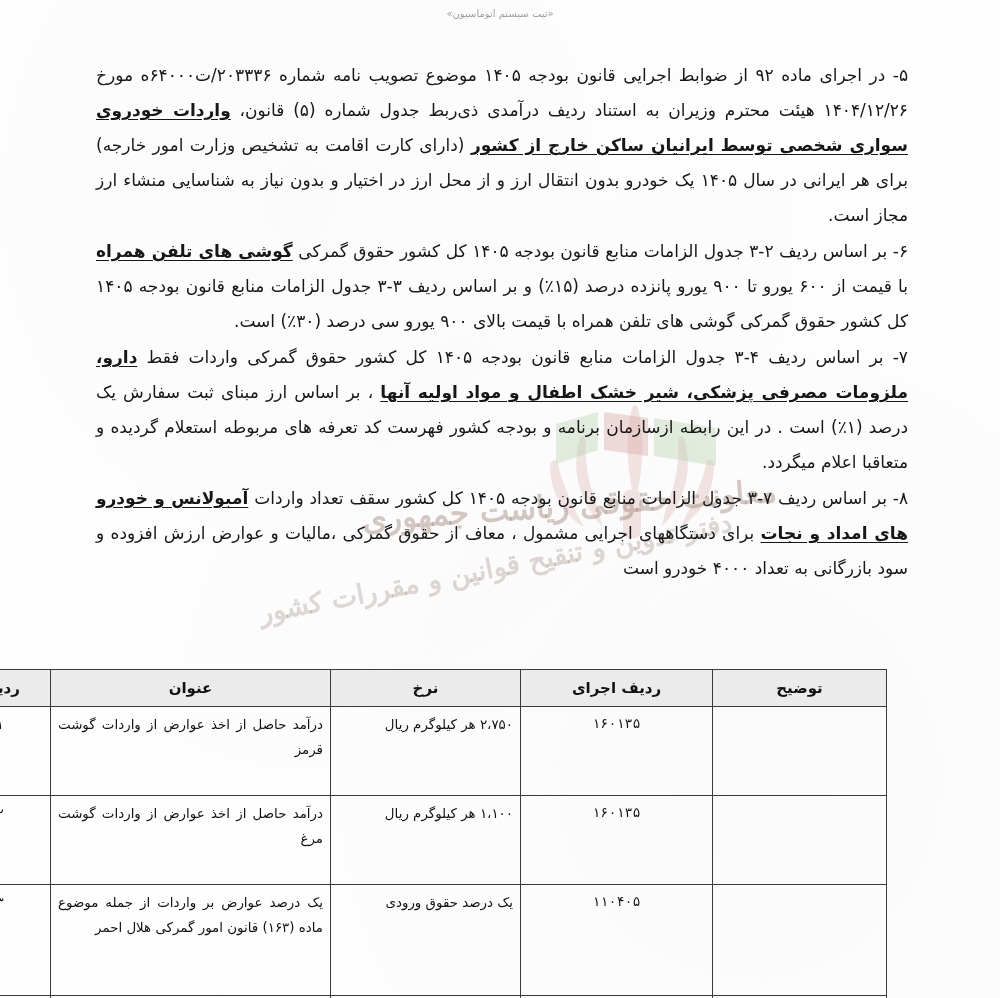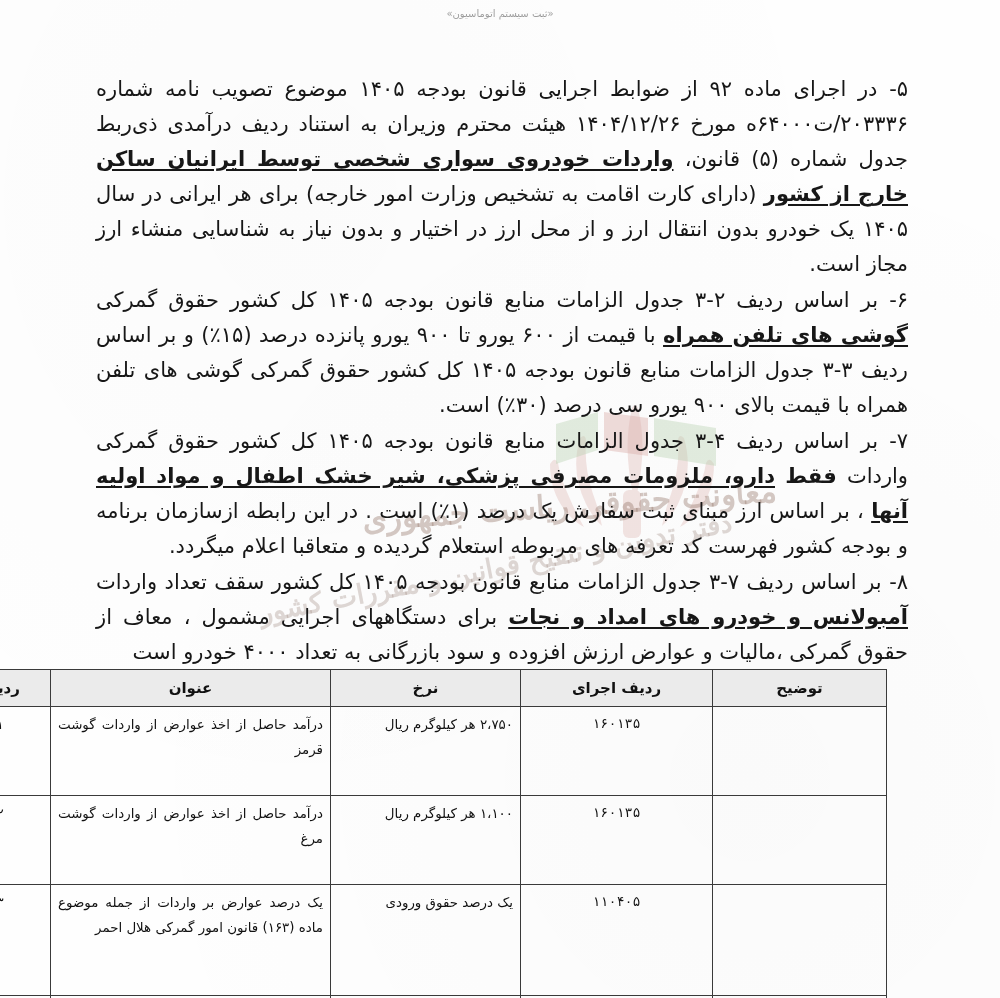--- a/index.html
+++ b/index.html
@@ -88,46 +88,46 @@
     font-size: 10px;
     color: rgba(80, 80, 80, 0.55);
     z-index: 5;
     direction: rtl;
     letter-spacing: 0.5px;
   }
 
   
   #body-block {
     position: absolute;
-    top: 72px;
+    top: 58px;
     right: 92px;
     left: 96px;
     z-index: 4;
     direction: rtl;
     text-align: justify;
     color: #171717;
-    font-size: 21px;
+    font-size: 17px;
     line-height: 35px;
   }
   .clause {
     margin: 0 0 1px 0;
     text-align: justify;
     text-justify: inter-word;
     text-align-last: right;
   }
   .clause .num {
     font-weight: 400;
   }
   .bold-ul {
     font-weight: 700;
     text-decoration: underline;
     text-underline-offset: 3px;
   }
   .bold-only {
-    font-weight: 700;
+    font-weight: 400;
   }
 
   
   #rev-table-wrap {
     position: absolute;
     top: 669px;
     right: 113px;
     z-index: 6;
     direction: rtl;
   }

